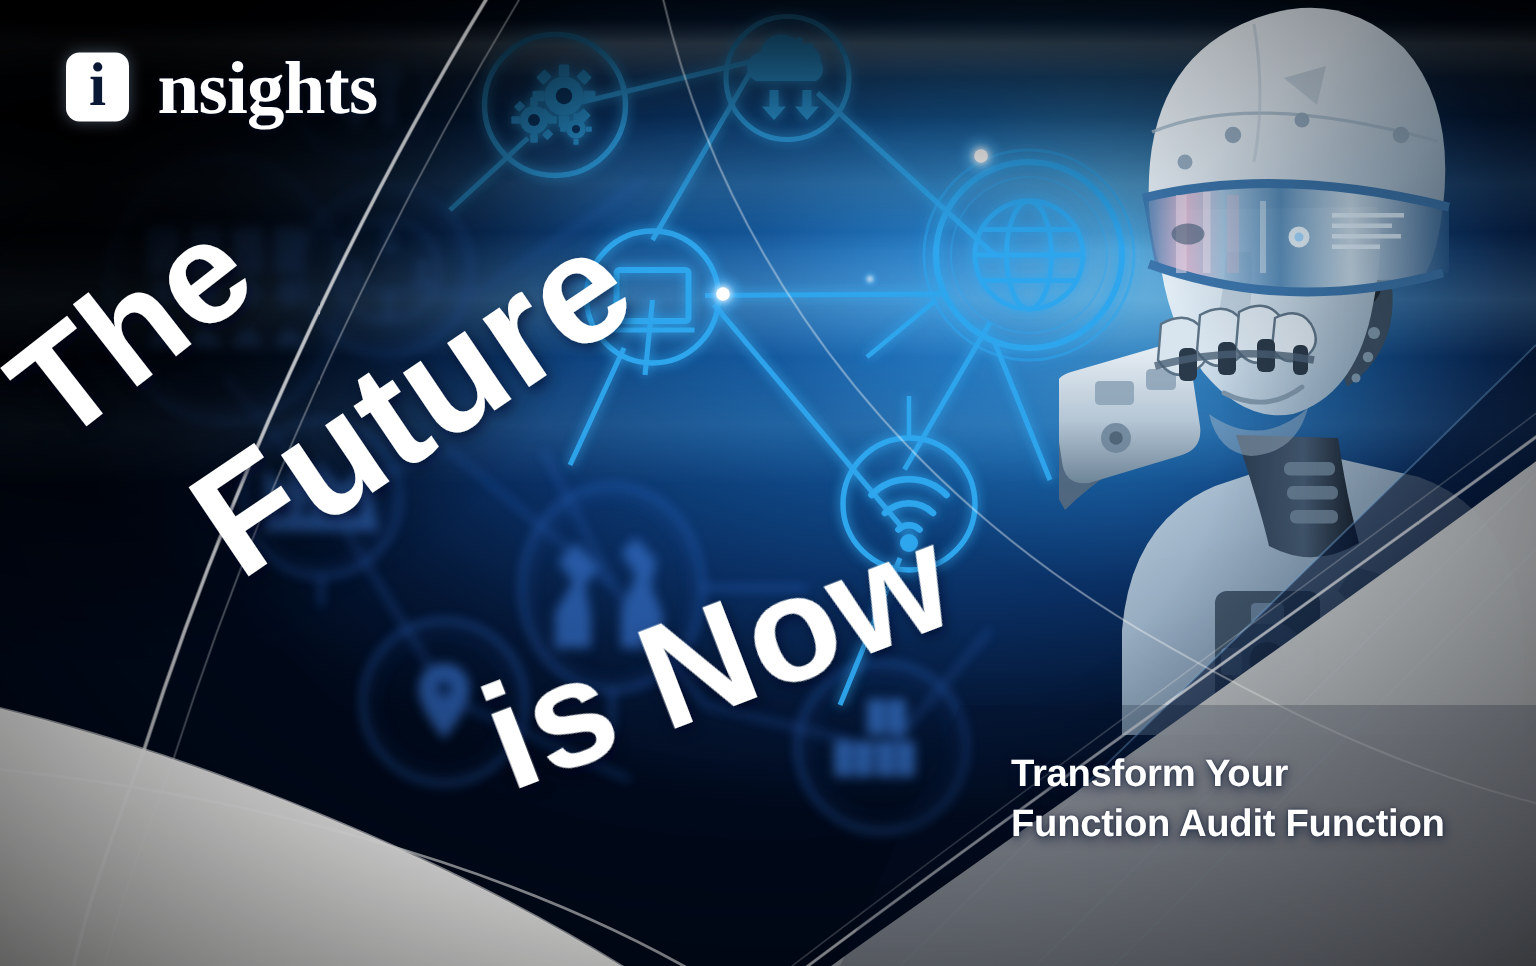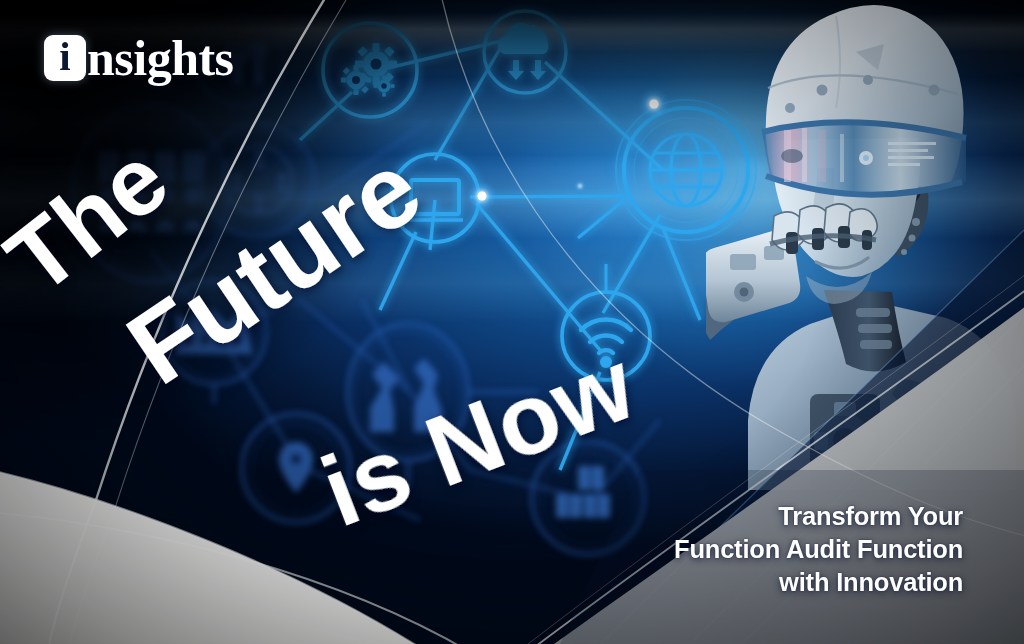--- a/index.html
+++ b/index.html
@@ -88,21 +88,21 @@
     line-height:1;
     padding-bottom:3px;
     box-shadow:0 0 10px rgba(180,215,255,.35);
   }
   .logo-word{
     font-family:"Liberation Serif", serif;
     font-weight:700;
     font-size:50px;
     color:#ffffff;
     letter-spacing:-0.5px;
-    margin-left:1px;
+    margin-left:19px;
     line-height:1;
     text-shadow:0 1px 4px rgba(0,20,60,.55);
   }
 
   
   .headline{
     position:absolute;
     left:22px;top:206px;
     width:600px;height:380px;
     z-index:42;
@@ -121,21 +121,21 @@
     left:674px;top:500px;
     z-index:45;
     color:#ffffff;
     font-family:"Liberation Sans", sans-serif;
     font-weight:700;
     font-size:25.5px;
     line-height:1.30;
     letter-spacing:-0.2px;
     text-shadow:0 2px 7px rgba(0,16,45,.75), 0 0 2px rgba(0,20,50,.6);
   }
-  .subtitle div{white-space:nowrap;text-align:right;}
+  .subtitle div{white-space:nowrap;}
 </style>
 </head>
 <body>
 
 <div id="banner">
 
   <div class="layer bg-base"></div>
   <div class="layer bg-bands"></div>
   <div class="layer bg-glow-r"></div>
 
@@ -633,16 +633,15 @@
         <text class="hl-text" x="18" y="92" font-size="96" transform="rotate(-38 18 92)">The</text>
         <text class="hl-text" x="138" y="182" font-size="104" transform="rotate(-34 138 182)">Future</text>
         <text class="hl-text" x="318" y="322" font-size="100" transform="rotate(-21 318 322)">is Now</text>
       </g>
     </svg>
   </div>
 
   <div class="subtitle">
     <div>Transform Your</div>
     <div>Function Audit Function</div>
-    <div>with Innovation</div>
   </div>
 
 </div>
 
 </body></html>

